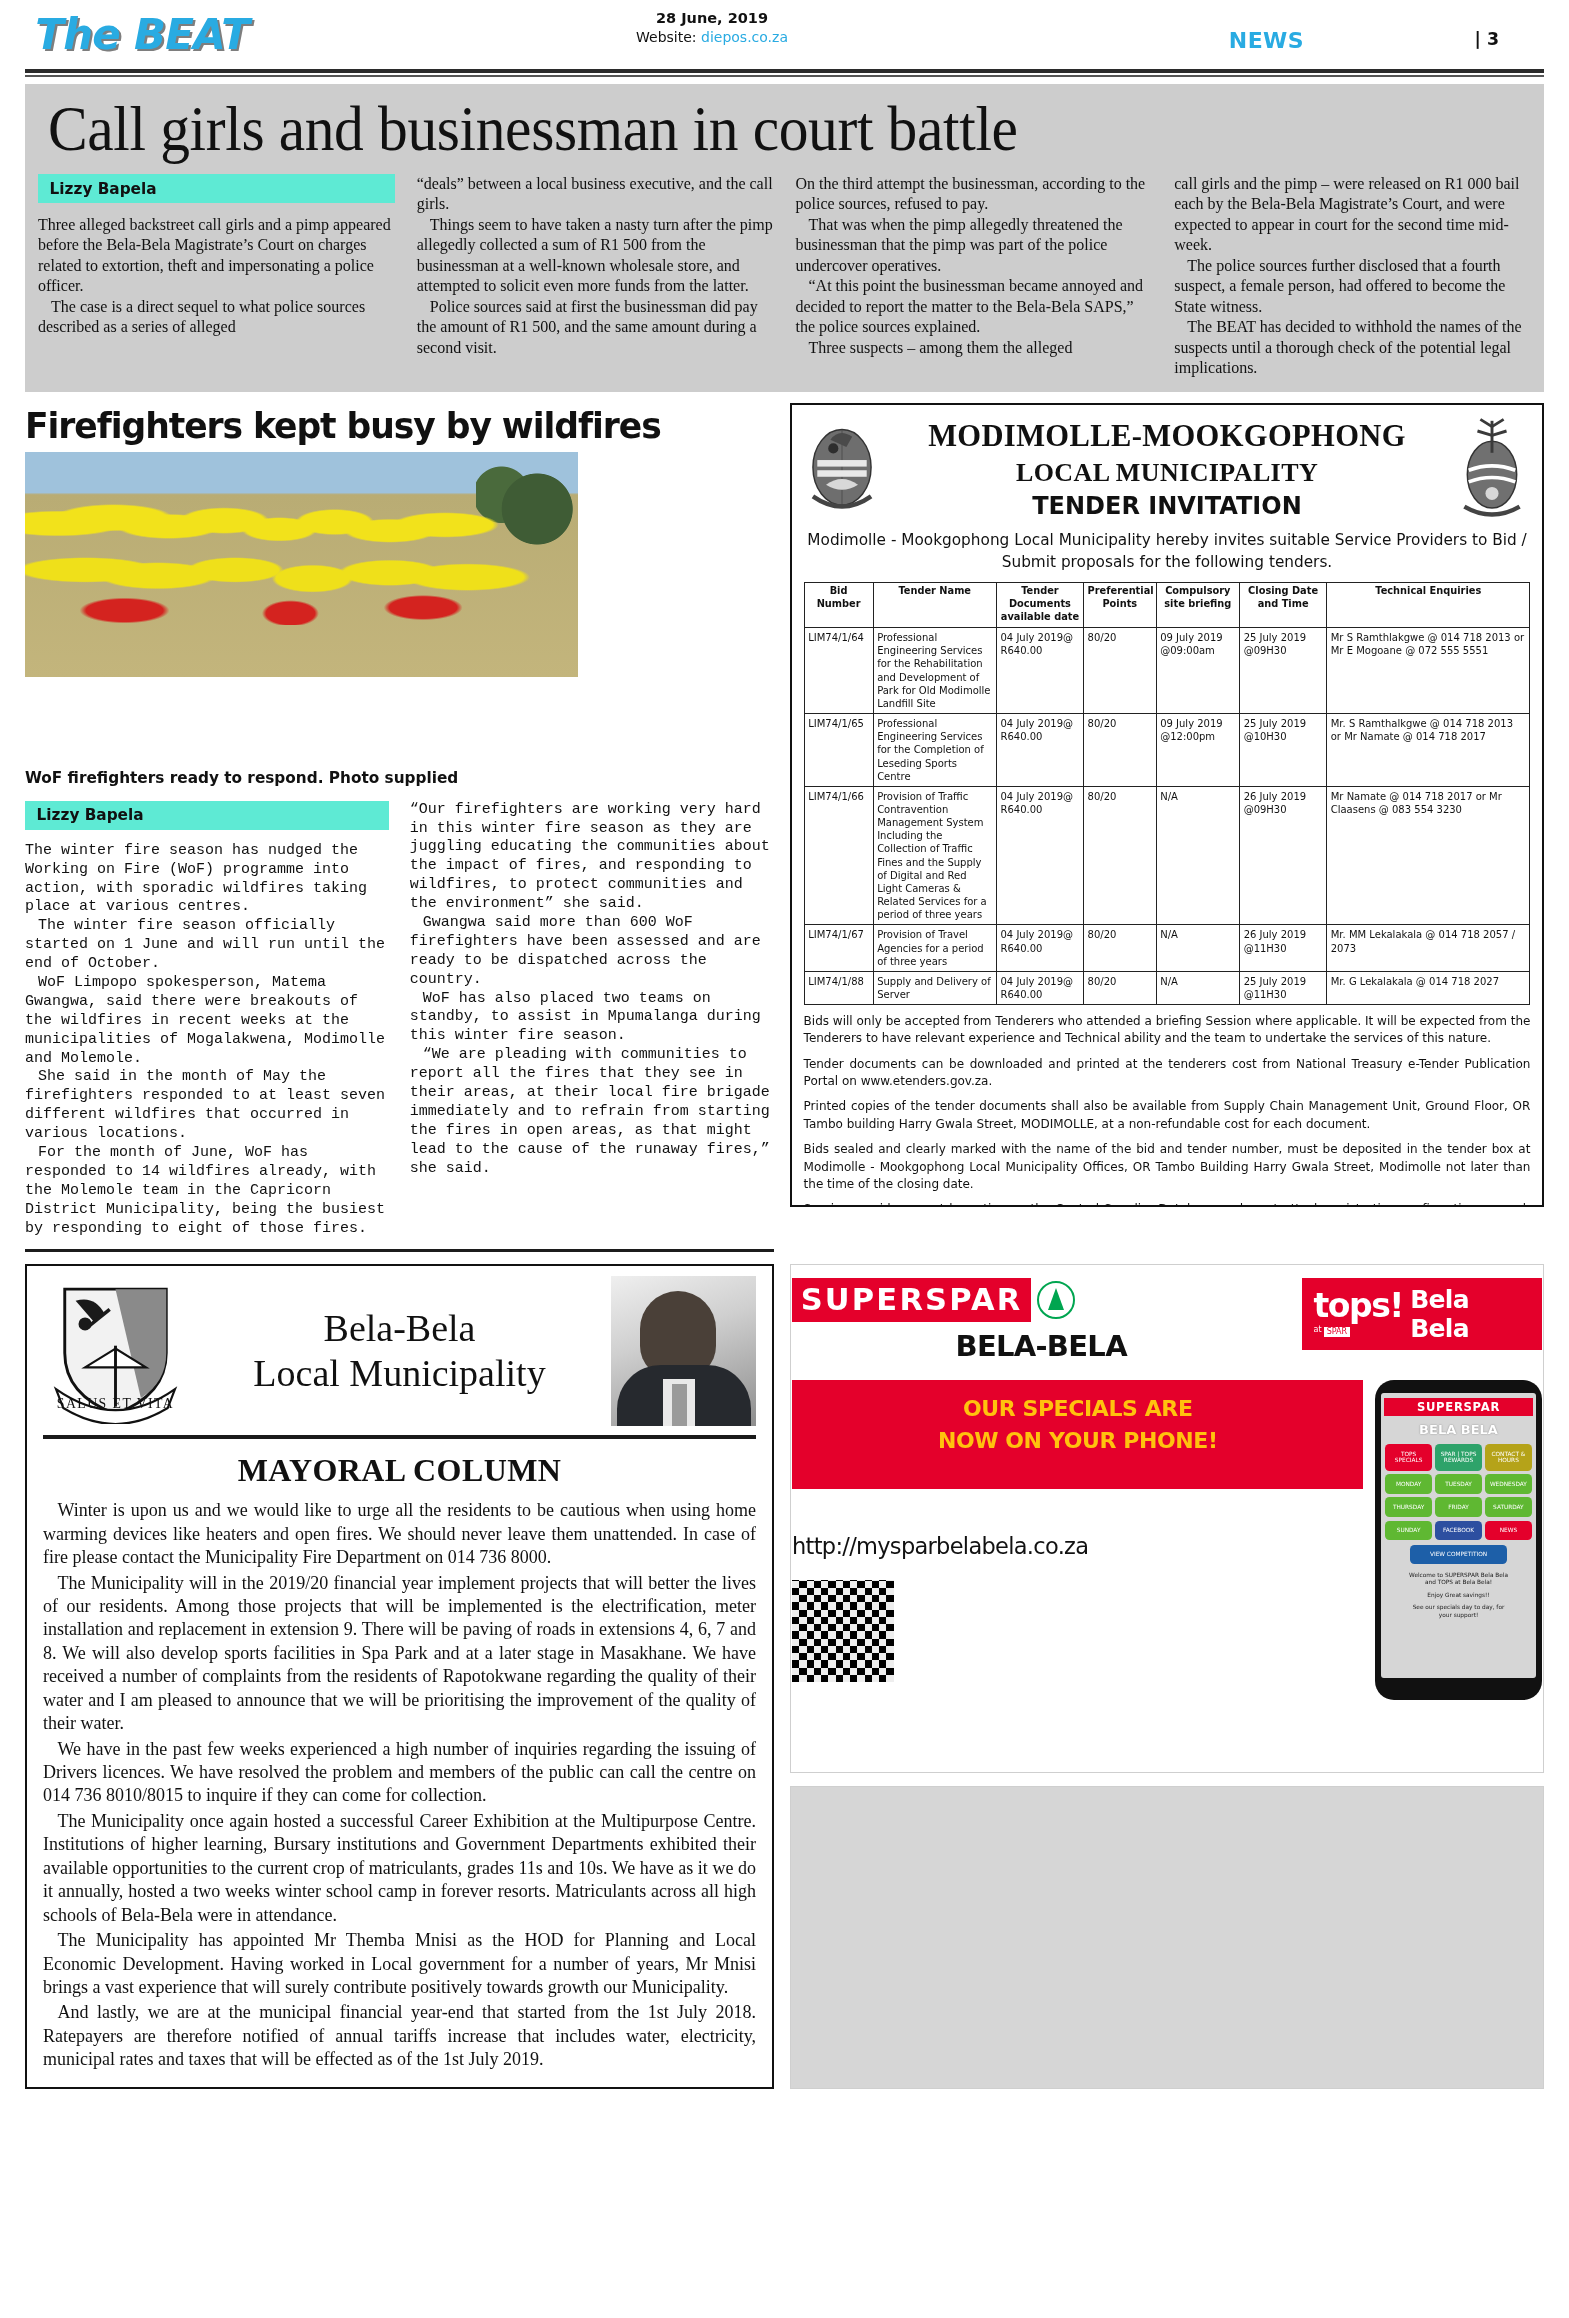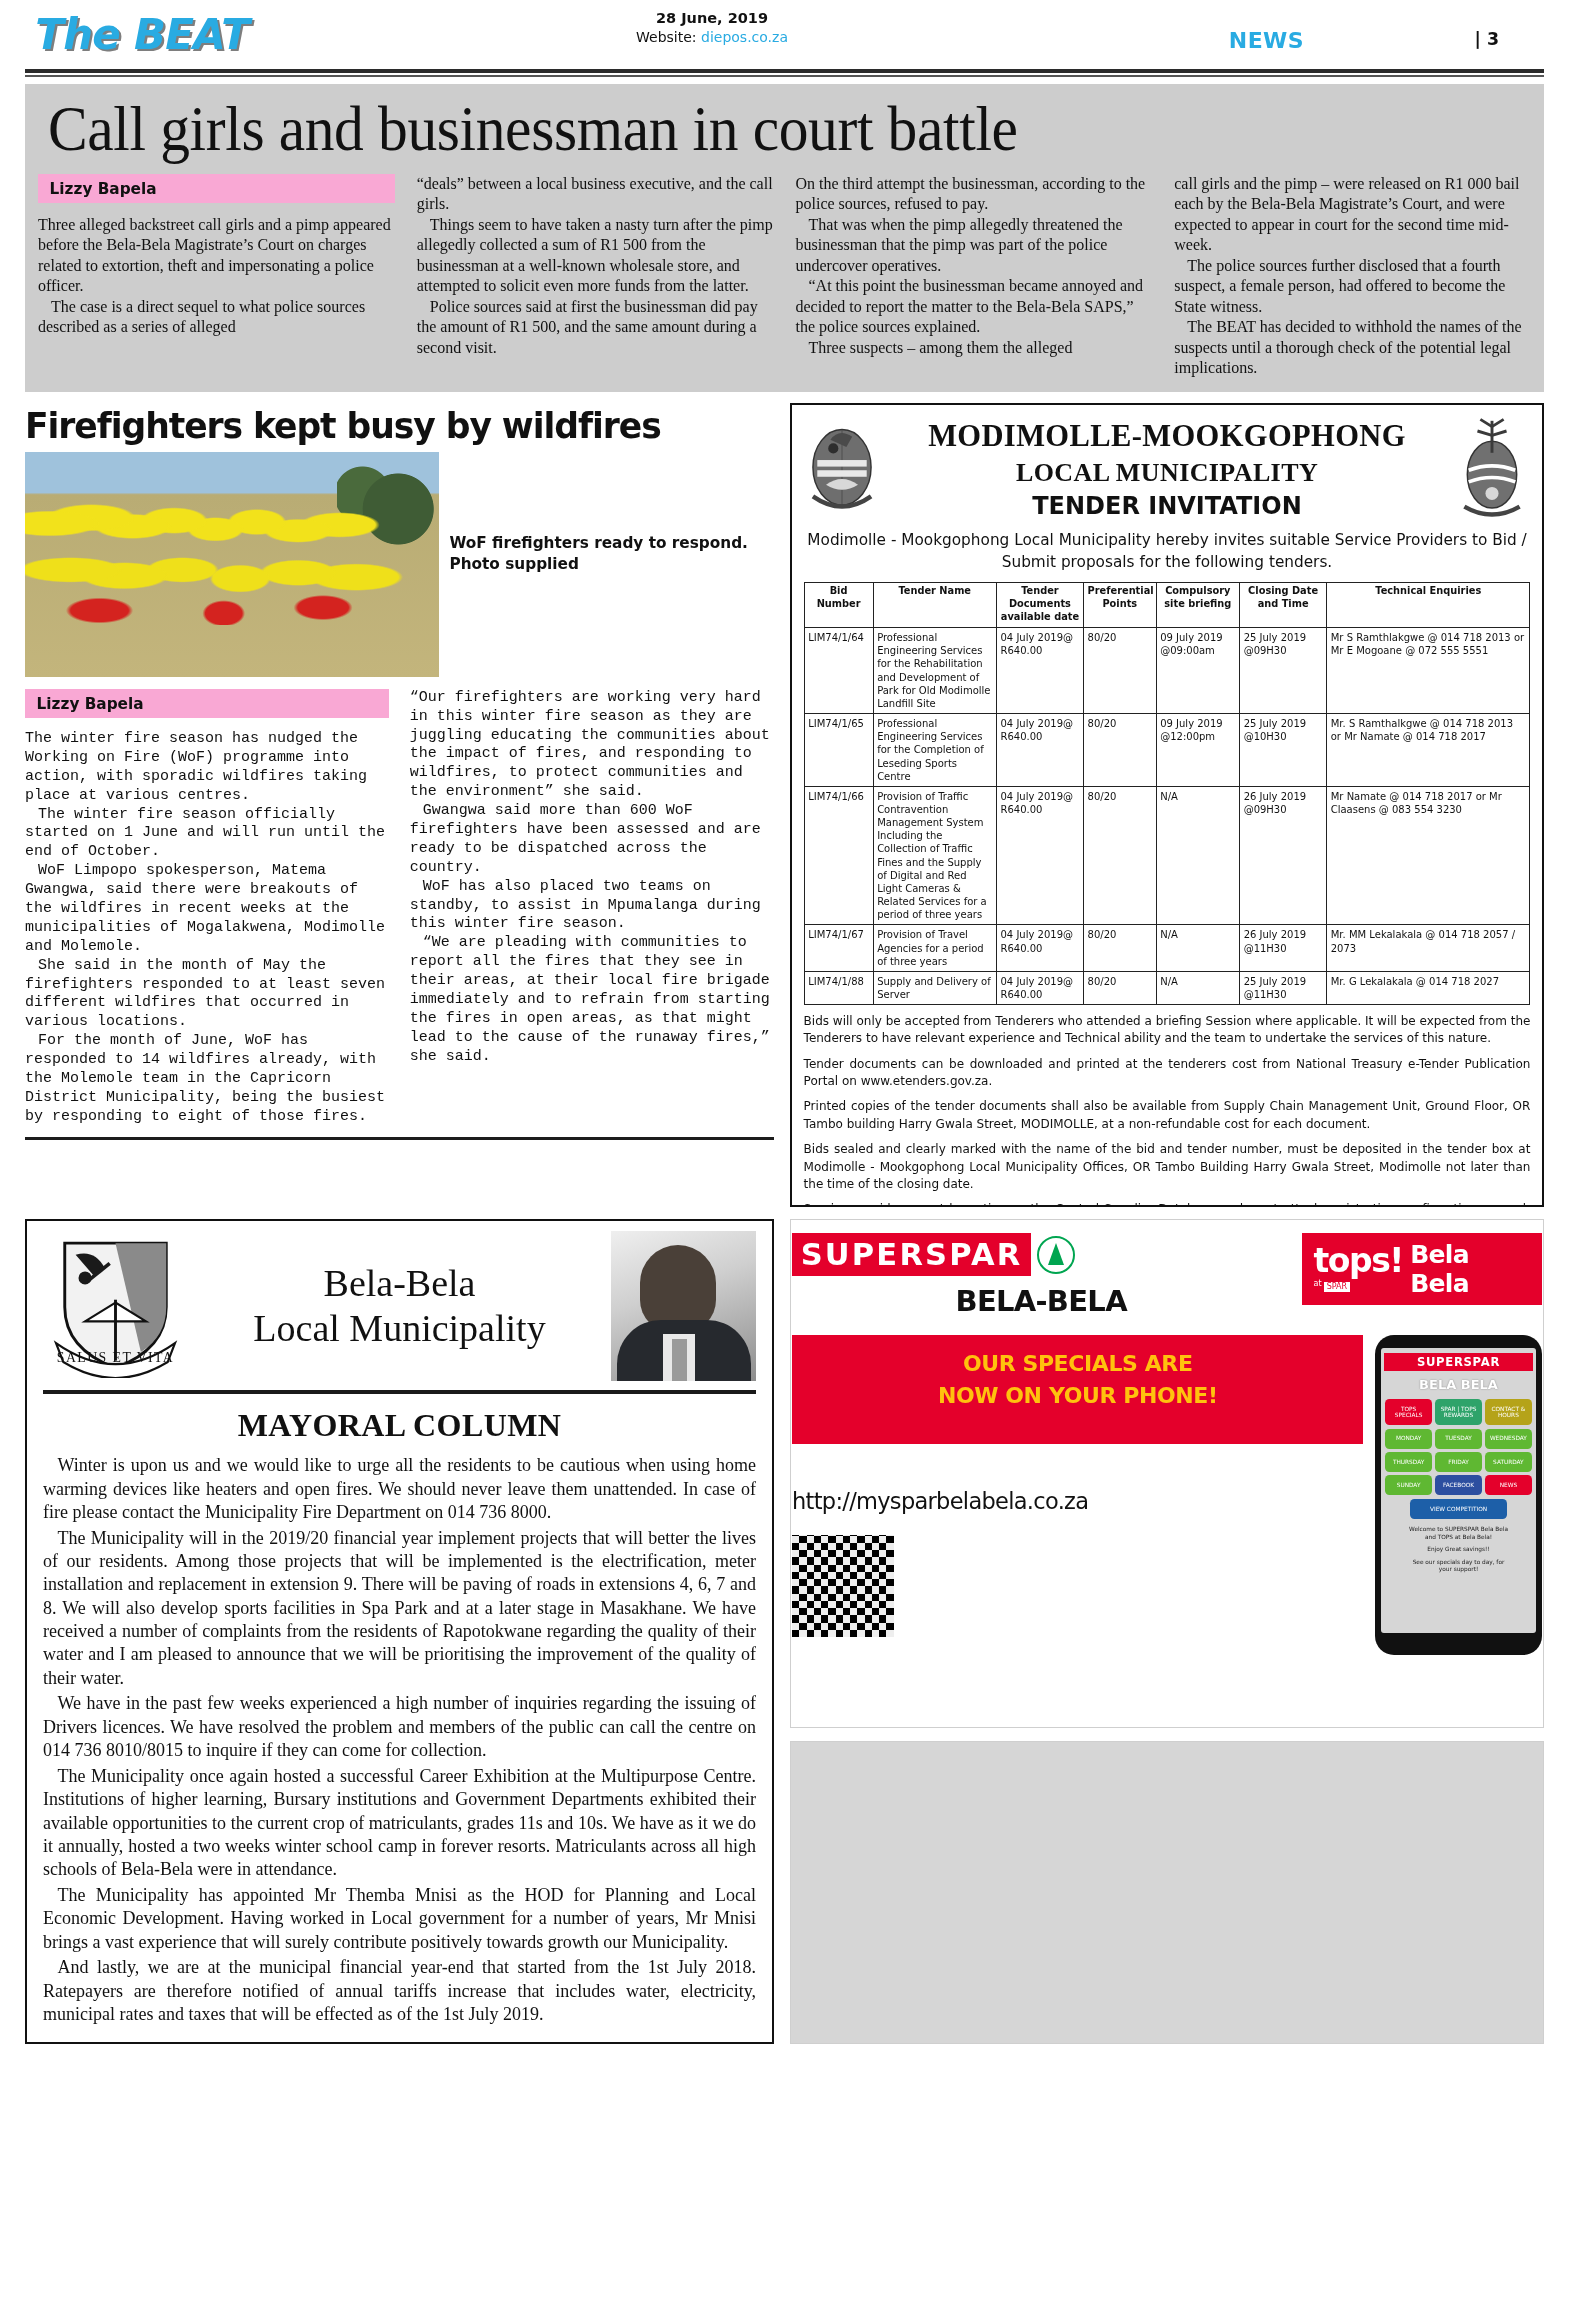--- a/index.html
+++ b/index.html
@@ -63,21 +63,21 @@
     font-size:64px; line-height:1.02;
     font-weight:normal;
     letter-spacing:-0.4px;
     margin:4.4px 0 13px 10.2px;
     transform:scaleX(0.93);
     transform-origin:left center;
   }
   .lead-cols { display:flex; gap:22px; }
   .lead-col { flex:1; }
   .byline-box {
-    background:#f9a8d4;
+    background:#5eead4;
     padding:5.8px 11.6px;
     margin-bottom:11.6px;
     display:inline-block;
     width:100%;
   }
   .byline-box span {
     font-family:"DejaVu Sans", sans-serif;
     font-weight:bold; font-size:15.3px; color:#111;
   }
   .body-text {
@@ -96,21 +96,21 @@
   .ff-headline {
     font-family:"DejaVu Sans", sans-serif;
     font-weight:bold;
     font-size:36px;
     letter-spacing:-1.1px;
     line-height:1;
     margin:4.4px 0 8.7px 0;
     transform:scaleX(0.96);
     transform-origin:left center;
   }
-  .ff-photo-row { display:flex; gap:10.2px; align-items:flex-start; }
+  .ff-photo-row { display:flex; gap:10.2px; align-items:flex-start;flex-direction:column; }
   .photo {
     width:553px; height:225px;
     background:linear-gradient(#9fc2dc 0%, #9fc2dc 18%, #b9ac74 19%, #c3b57c 100%);
     position:relative; overflow:hidden;
   }
   .photo .trees {
     position:absolute; right:0; top:0; width:102px; height:95px;
     background:radial-gradient(circle at 60% 60%, #3f5c35 0 42%, transparent 43%),
                radial-gradient(circle at 25% 45%, #4a6a3c 0 30%, transparent 31%);
   }

